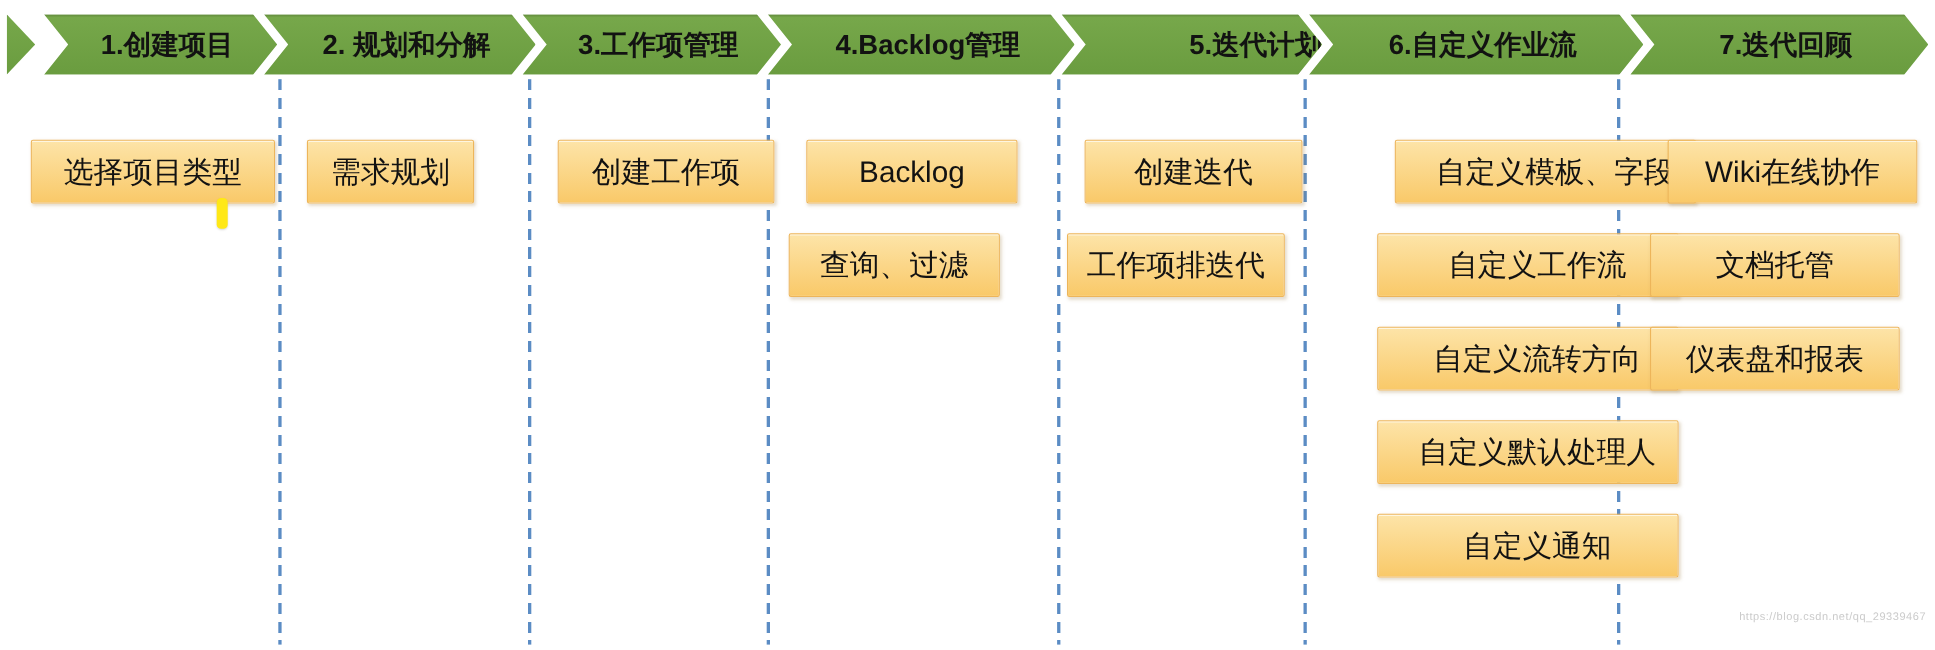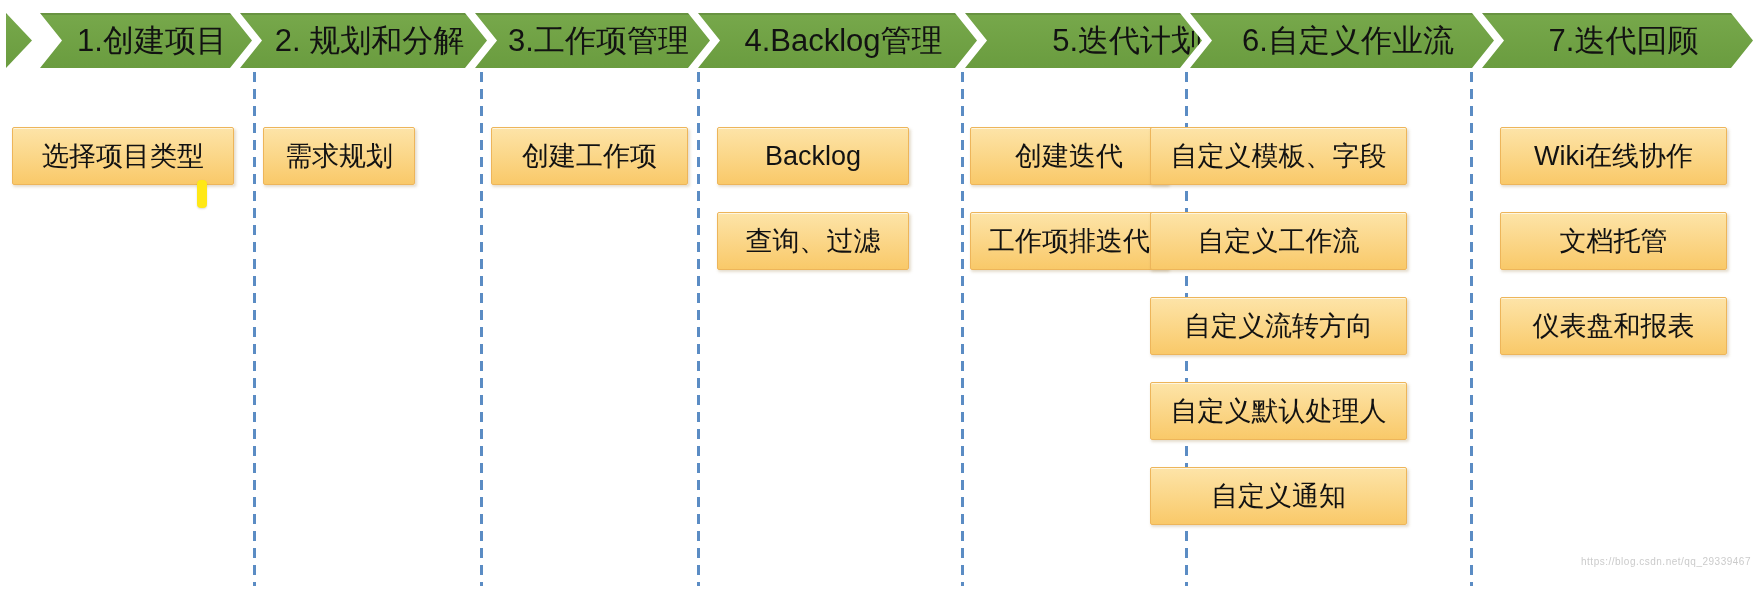--- a/index.html
+++ b/index.html
@@ -28,21 +28,21 @@
     top:13px;height:55px;
     background:linear-gradient(180deg, var(--chevron-green) 0%, var(--chevron-green-dark) 100%);
     box-shadow:inset 0 2px 0 rgba(0,0,0,0.12);
   }
   .chev{
     clip-path:polygon(0 0, calc(100% - 22px) 0, 100% 50%, calc(100% - 22px) 100%, 0 100%, 22px 50%);
     display:flex;align-items:center;justify-content:center;
   }
   .chev span{
     padding-left:12px;
-    font-size:31px;font-weight:normal;color:var(--text-dark);
+    font-size:25px;font-weight:bold;color:var(--text-dark);
     white-space:nowrap;
   }
   .sliver{clip-path:polygon(0 0, 100% 50%, 0 100%);left:6px;width:26px;}
   .s1{left:40px;width:212px;}
   .s2{left:240px;width:247px;}
   .s3{left:475px;width:235px;}
   .s4{left:698px;width:279px;}
   .s5{left:965px;width:237px;justify-content:flex-end;}
   .s6{left:1190px;width:304px;}
   .s7{left:1482px;width:271px;}
@@ -64,23 +64,23 @@
     box-shadow:inset 0 1px 0 rgba(255,255,255,0.65), 1.5px 2px 3px rgba(150,120,60,0.25);
     display:flex;align-items:center;justify-content:center;
     font-size:27px;color:var(--text-dark);
     white-space:nowrap;
   }
   .c1{left:12px;width:220px;}
   .c2{left:263px;width:150px;}
   .c3{left:491px;width:195px;text-align:center;}
   .c4{left:717px;width:190px;}
   .c5{left:970px;width:196px;}
-  .c6{left:1150px;width:255px;}
+  .c6{left:1252px;width:255px;padding-left:17px;}
   .c7{left:1500px;width:225px;}
-  .r1{top:127px;} .r2{top:212px;} .r3{top:297px;} .r4{top:382px;} .r5{top:467px;}
+  .r1{top:127px;margin-left:16px;} .r2{top:212px;} .r3{top:297px;} .r4{top:382px;} .r5{top:467px;}
 
   
   .caret{
     position:absolute;left:197px;top:180px;width:10px;height:28px;
     background:var(--caret-yellow);border-radius:4px;
     box-shadow:0 1px 2px rgba(0,0,0,0.15);
   }
   .watermark{
     position:absolute;right:8px;top:556px;
     font-size:10px;color:var(--watermark-gray);letter-spacing:0.5px;

